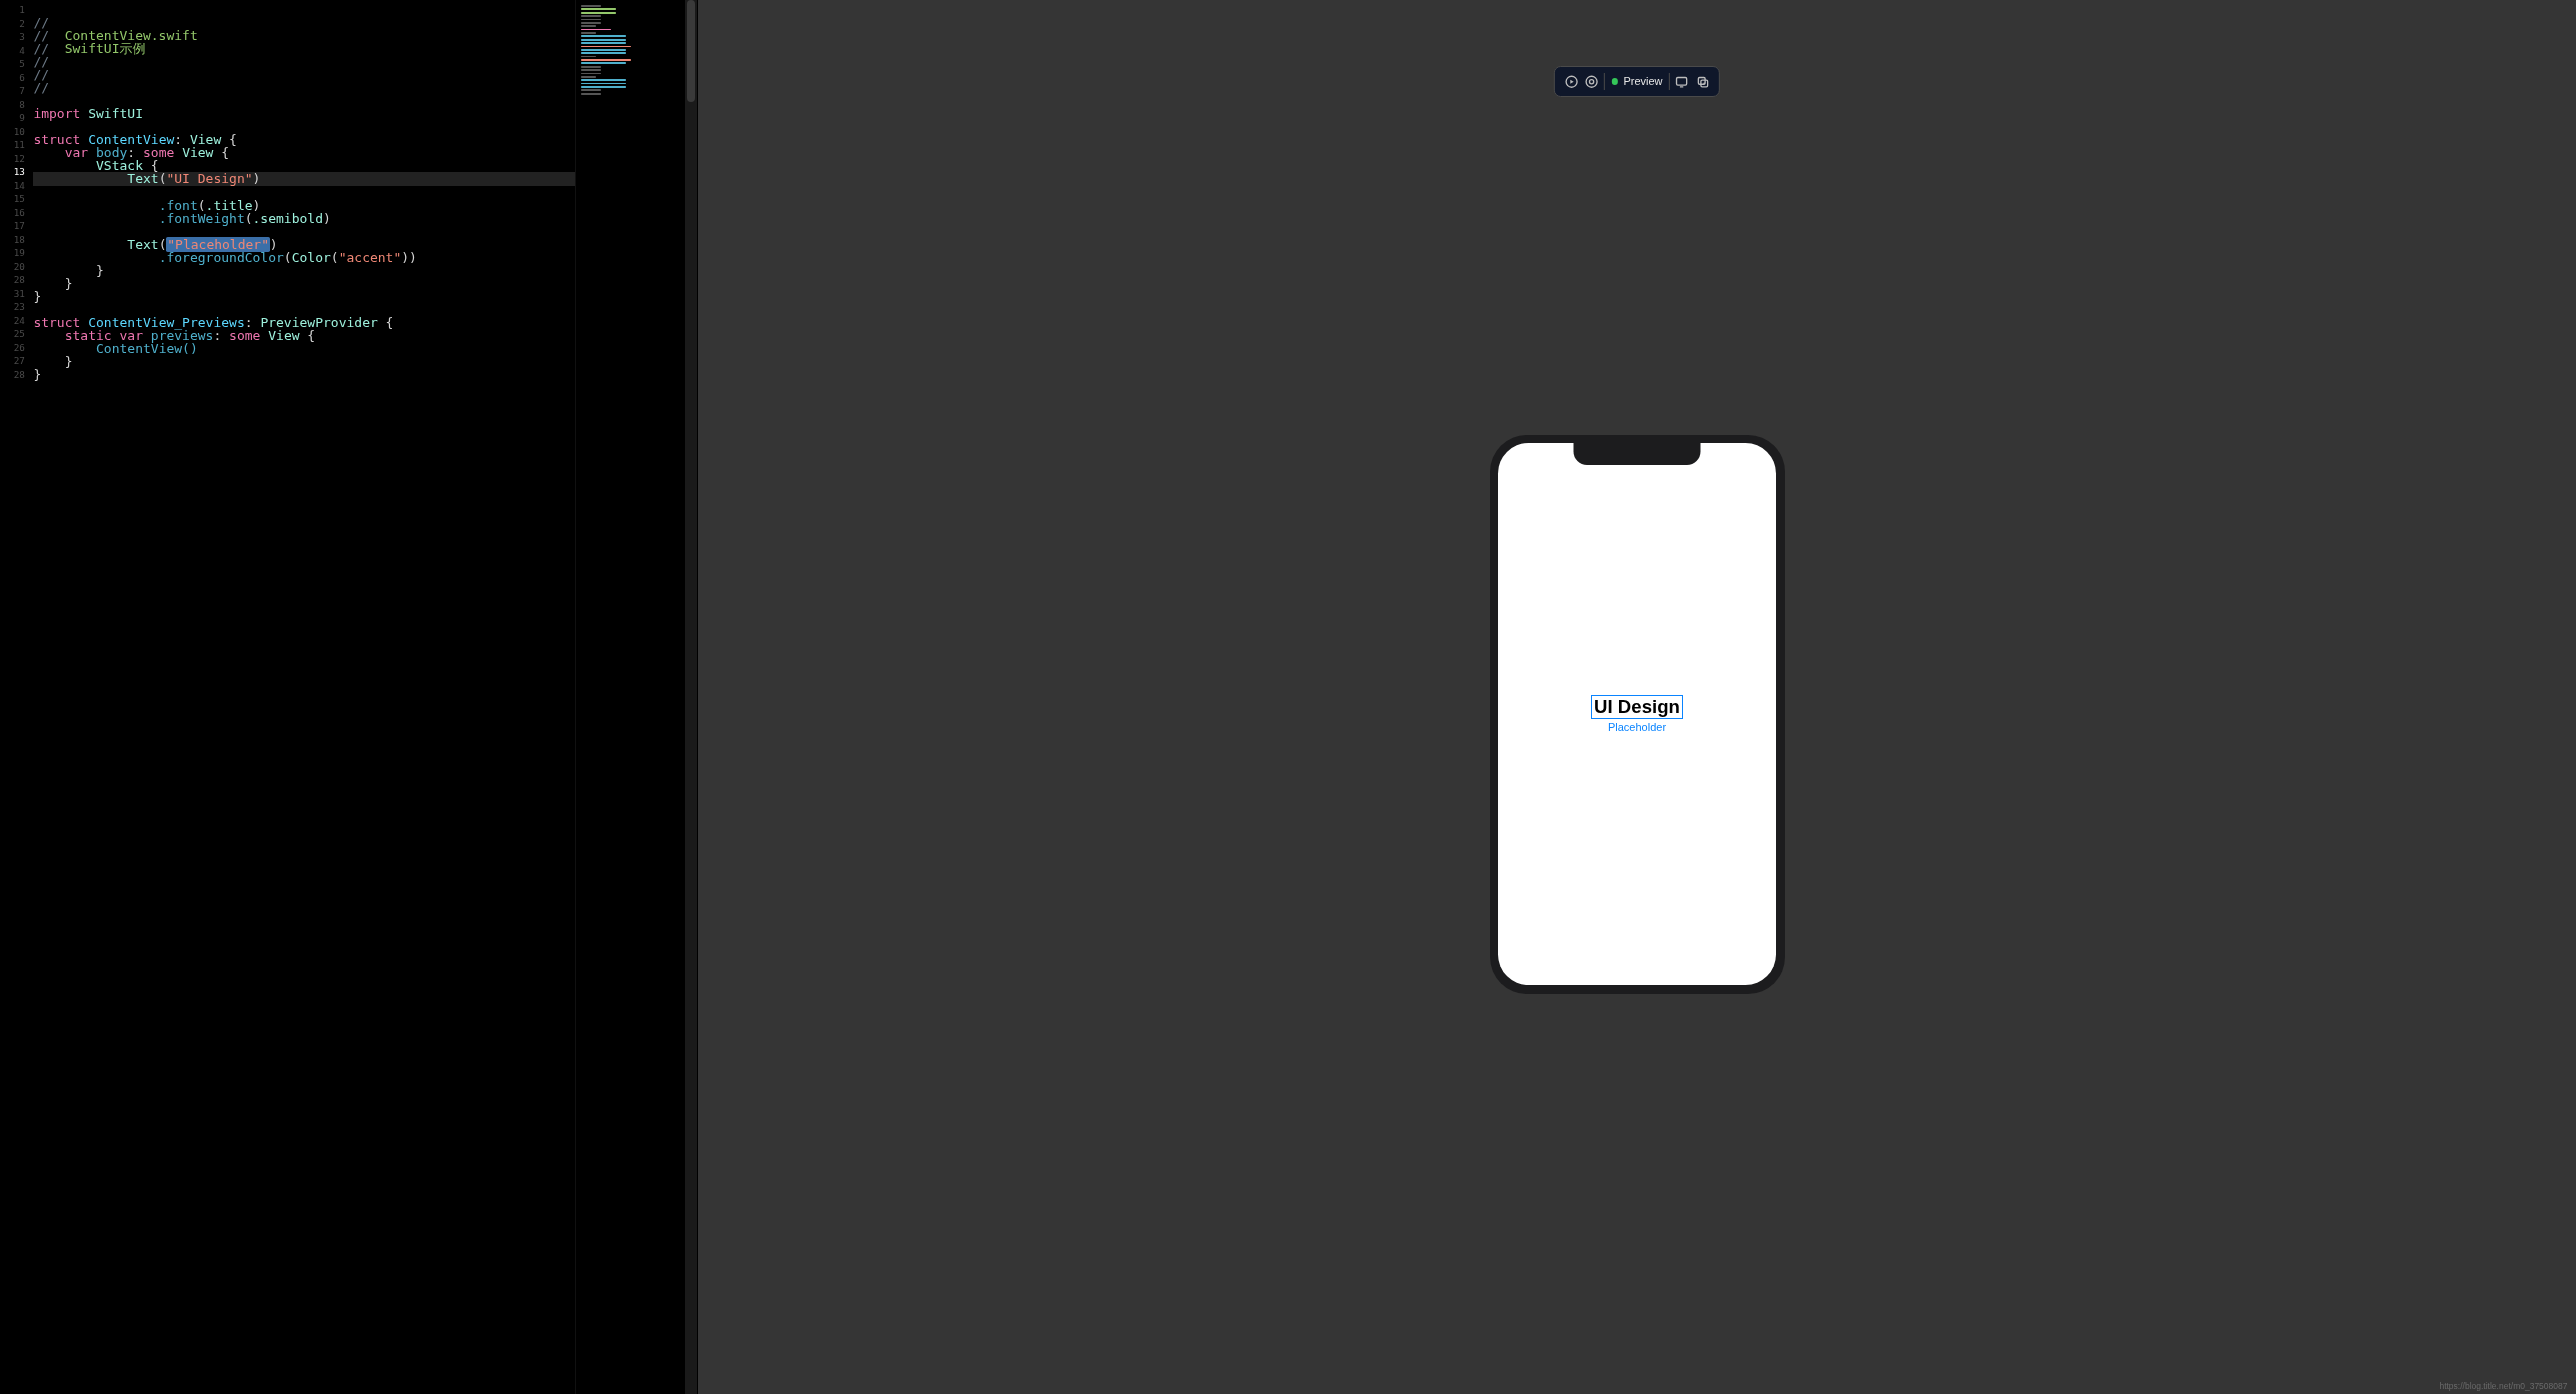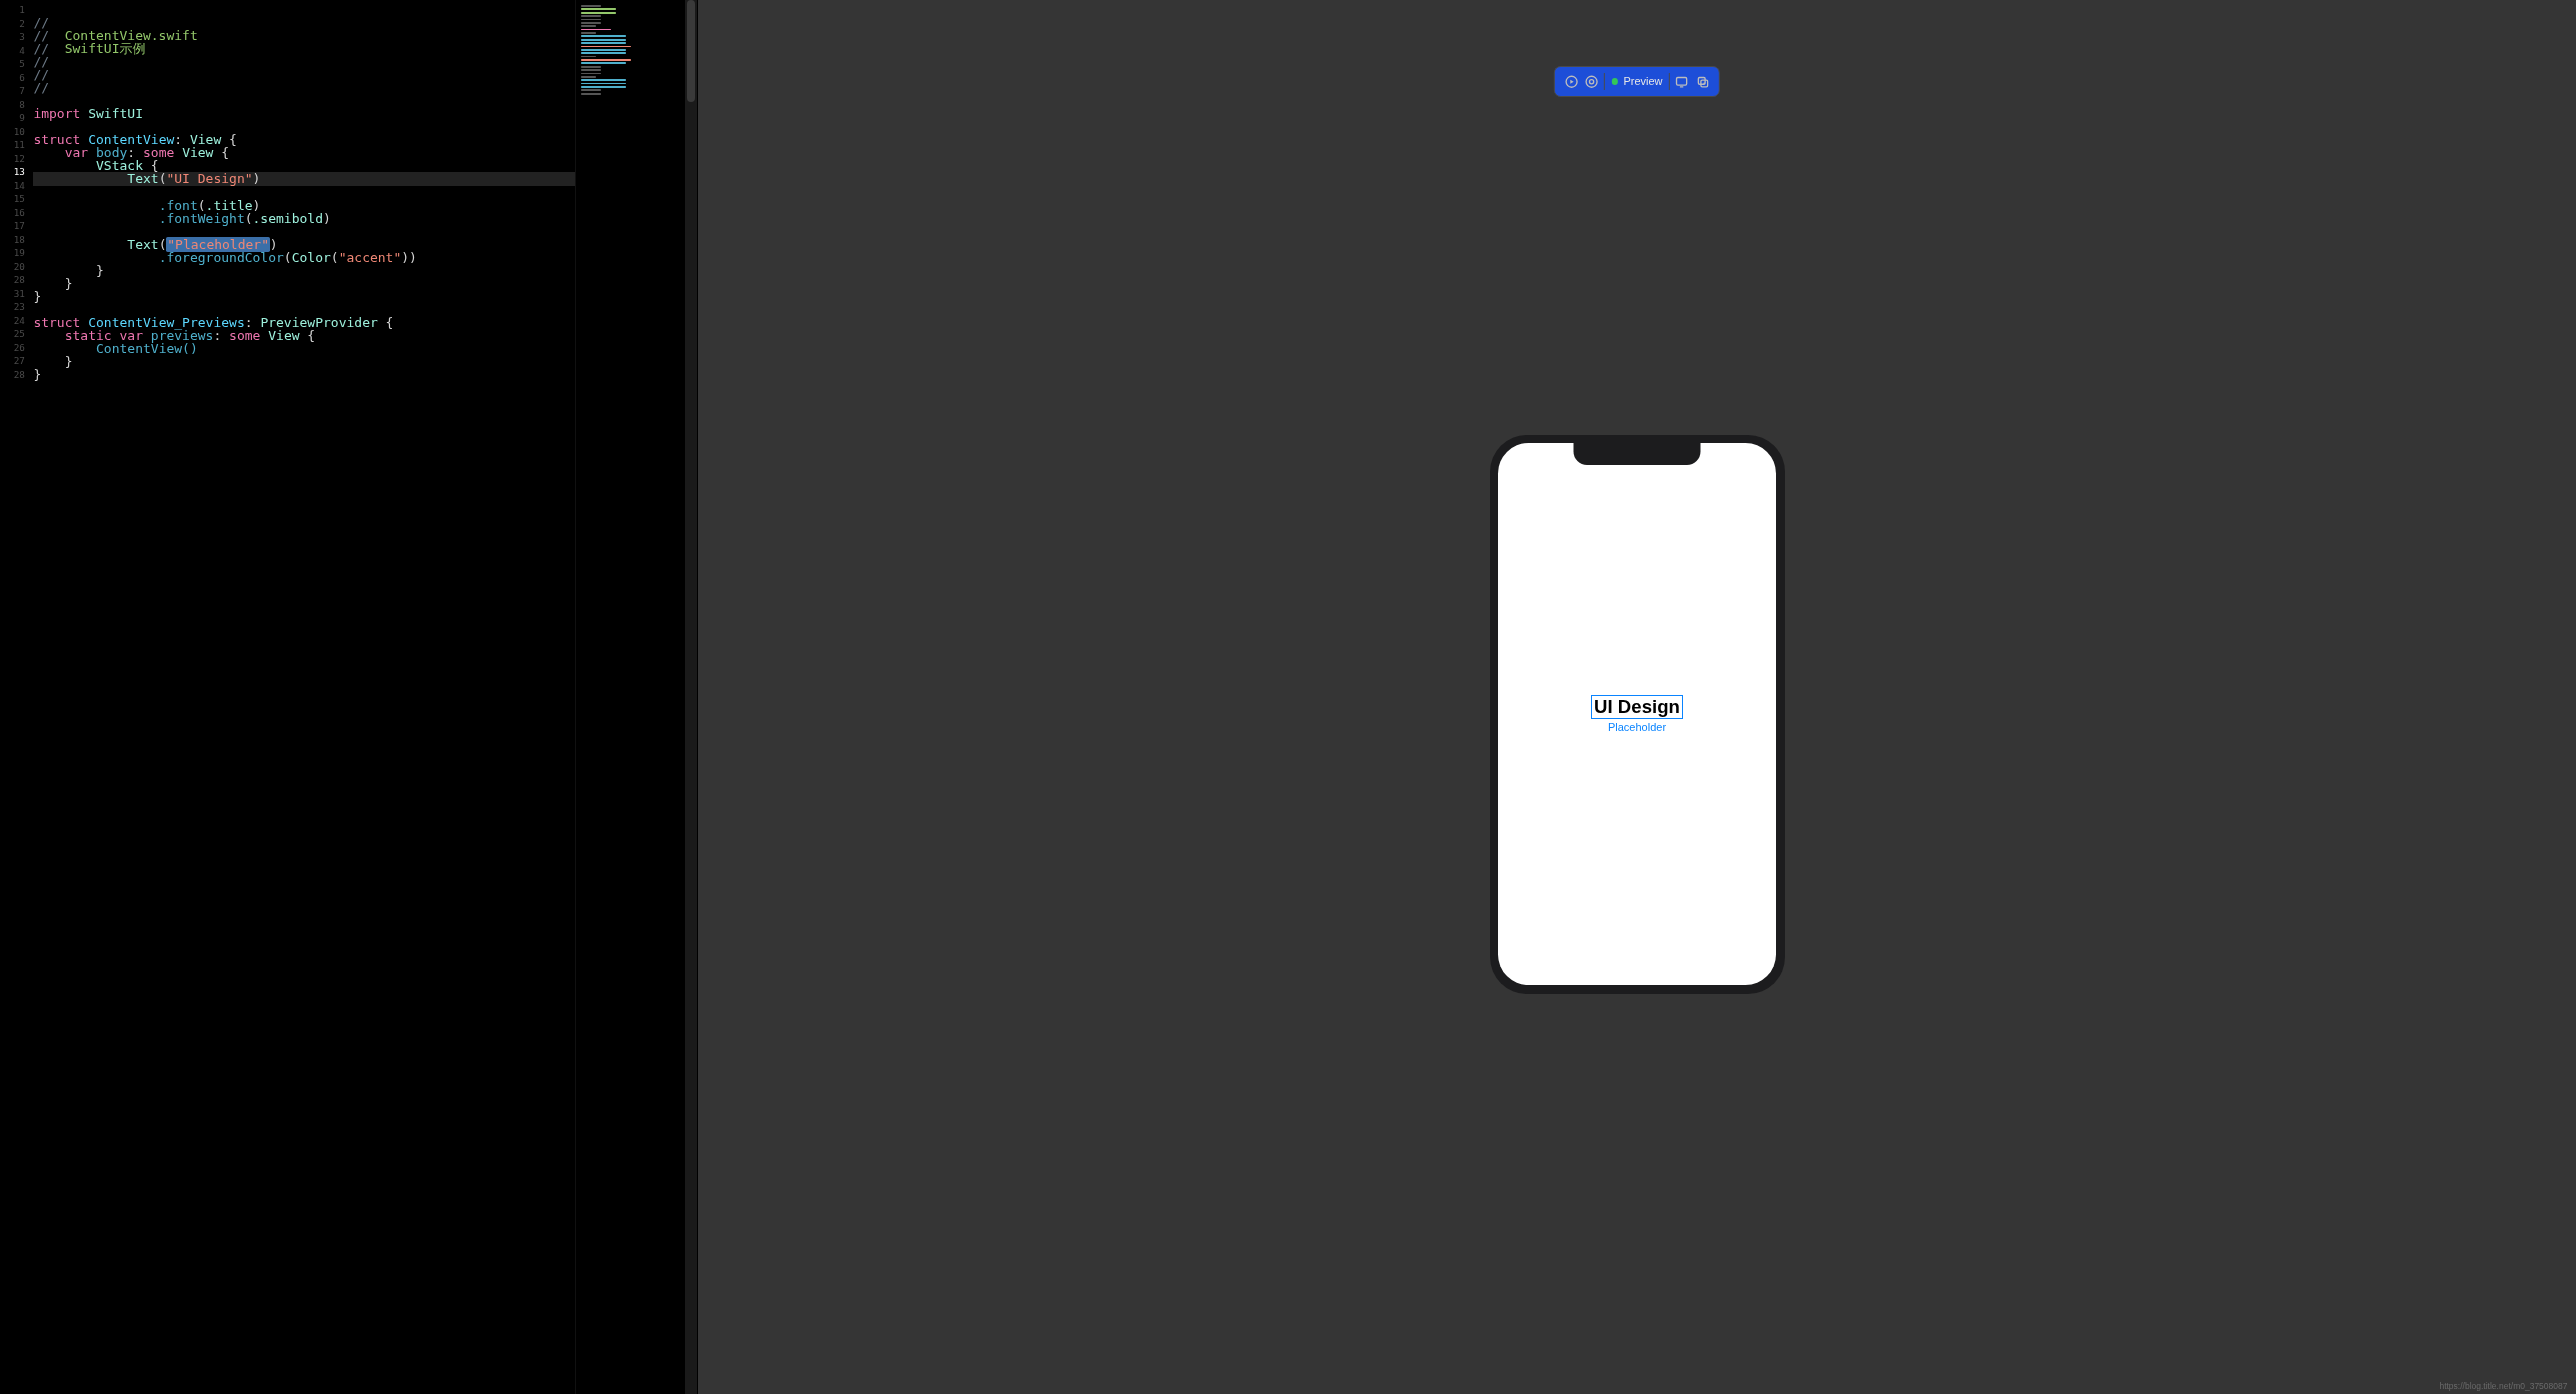--- a/index.html
+++ b/index.html
@@ -32,21 +32,21 @@
   .mm-e{background:#EF8775;width:50%} .mm-f{background:#555;width:15%}
 
   .scrollbar { flex:0 0 12px; background:#1a1a1a; position:relative; }
   .scrollbar::before{content:"";position:absolute;top:0;left:1.7px;right:1.7px;height:102px;background:#3a3a3a;border-radius:5.1px;}
 
   
   .preview-col { flex:1; background:#353535; display:flex; align-items:center; justify-content:center; position:relative; border-left:0.8px solid #000; }
   .preview-toolbar {
     position:absolute; top:66px; left:50%; transform:translateX(-50%);
     display:flex; align-items:center; gap:0;
-    background:#1d4ed8; border:0.8px solid #4a4a4a; border-radius:6.8px;
+    background:#0f172a; border:0.8px solid #4a4a4a; border-radius:6.8px;
     padding:4.2px 6.8px; font-family:-apple-system,Helvetica,Arial,sans-serif;
   }
   .pt-btn { width:20.3px; height:20.3px; display:flex; align-items:center; justify-content:center; border-radius:4.2px; cursor:pointer; }
   .pt-sep{width:0.8px;height:17px;background:#4a4a4a;margin:0 1.7px;}
   .pt-live{display:flex;align-items:center;gap:5.1px;color:#e7e7e7;font-size:11px;padding:0 5.1px;cursor:pointer;}
   .pt-dot{width:6.8px;height:6.8px;border-radius:50%;background:#34c759;}
   .pt-btn svg{stroke:#bdbdbd;fill:none;stroke-width:1.6;}
 
   
   .device { width:295px; height:559px; background:#1c1c1e; border-radius:37px; padding:8.5px; position:relative; margin-top:34px;}

